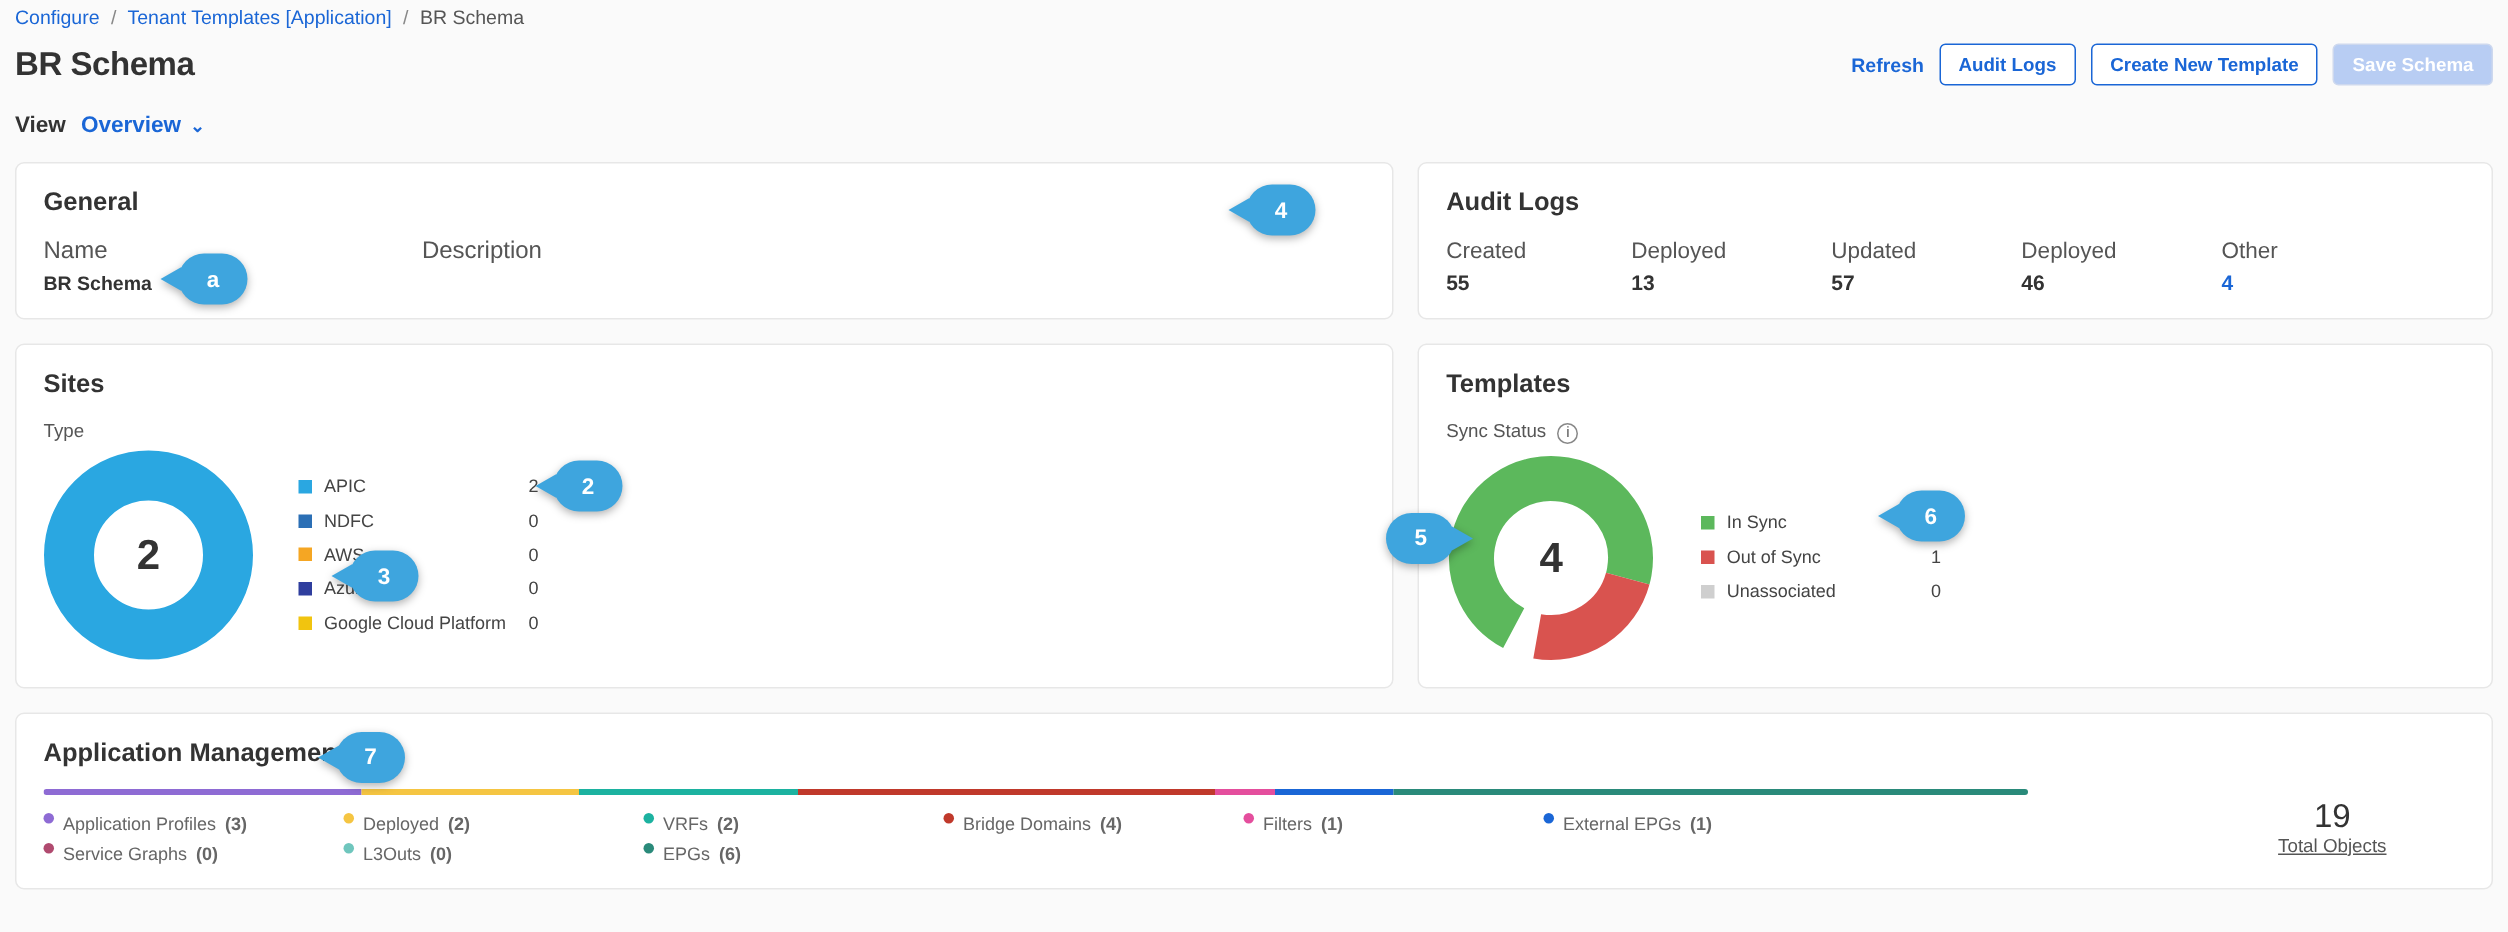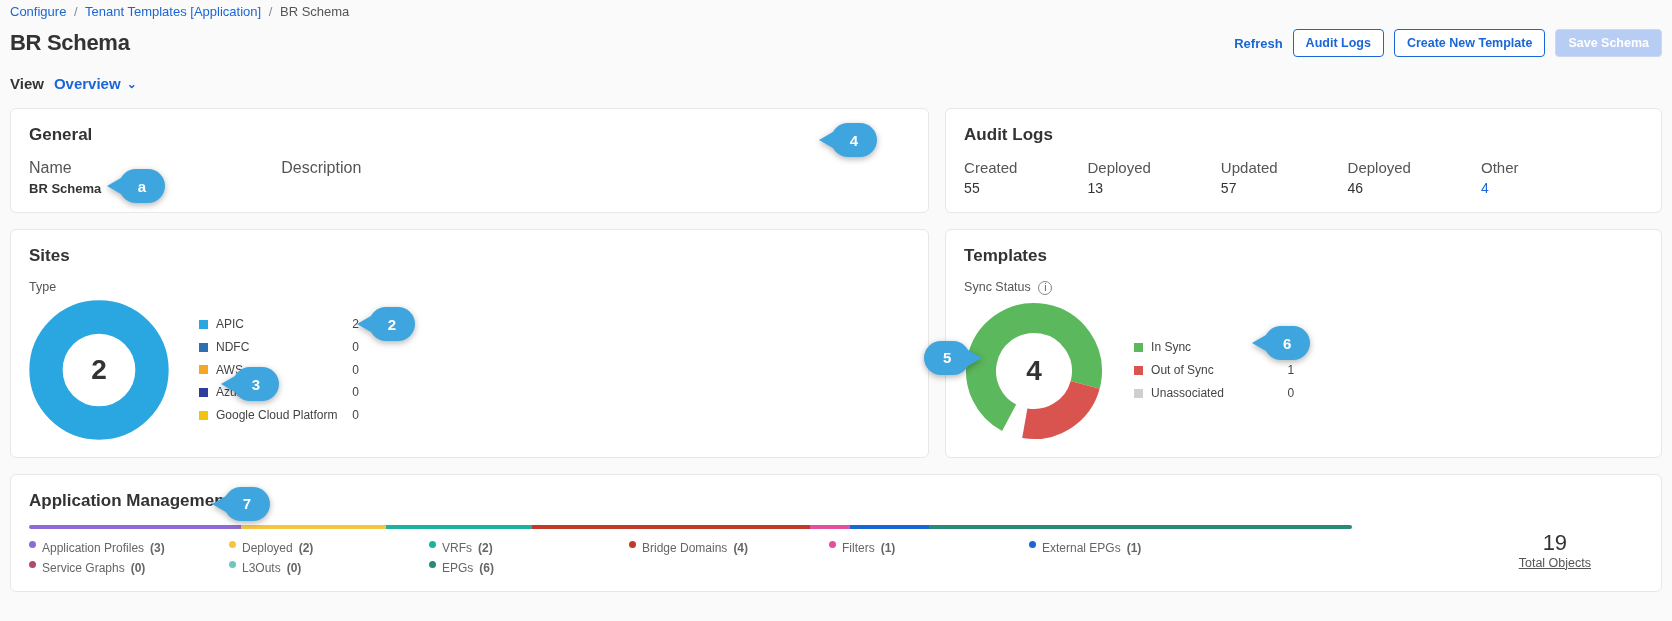--- a/index.html
+++ b/index.html
@@ -30,21 +30,21 @@
     .card { background: #fff; border: 1px solid #e7e7e7; border-radius: 6px; padding: 16px 18px; position: relative; }
     .card.full { grid-column: 1 / span 2; }
     .cardtitle { font-size: 17px; font-weight: 700; margin-bottom: 14px; }
 
     .general-body { display: flex; gap: 180px; }
     .gb-label { font-size: 16px; color: #555; margin-bottom: 4px; }
     .gb-val { font-size: 13px; font-weight: 700; }
 
     .audit-cols { display: flex; gap: 70px; }
     .audit-lbl { font-size: 15px; color: #555; margin-bottom: 4px; }
-    .audit-val { font-size: 14px; font-weight: 400; }
+    .audit-val { font-size: 14px; font-weight: 700; }
     .audit-val.link { color: #1a66d6; }
 
     .sites-body { display: flex; align-items: center; gap: 30px; }
     .donut-wrap { position: relative; width: 140px; height: 140px; }
     .donut-wrap svg { width: 140px; height: 140px; }
     .donut-center { position: absolute; top: 0; left: 0; width: 100%; height: 100%; display: flex; align-items: center; justify-content: center; font-size: 28px; font-weight: 700; }
     .sublabel{font-size:12.5px;color:#555;margin-bottom:6px;}
 
     .legend { }
     .legend-row { display: flex; align-items: center; gap: 8px; font-size: 12px; color: #444; line-height: 1.9; min-width: 160px; justify-content: space-between; }

